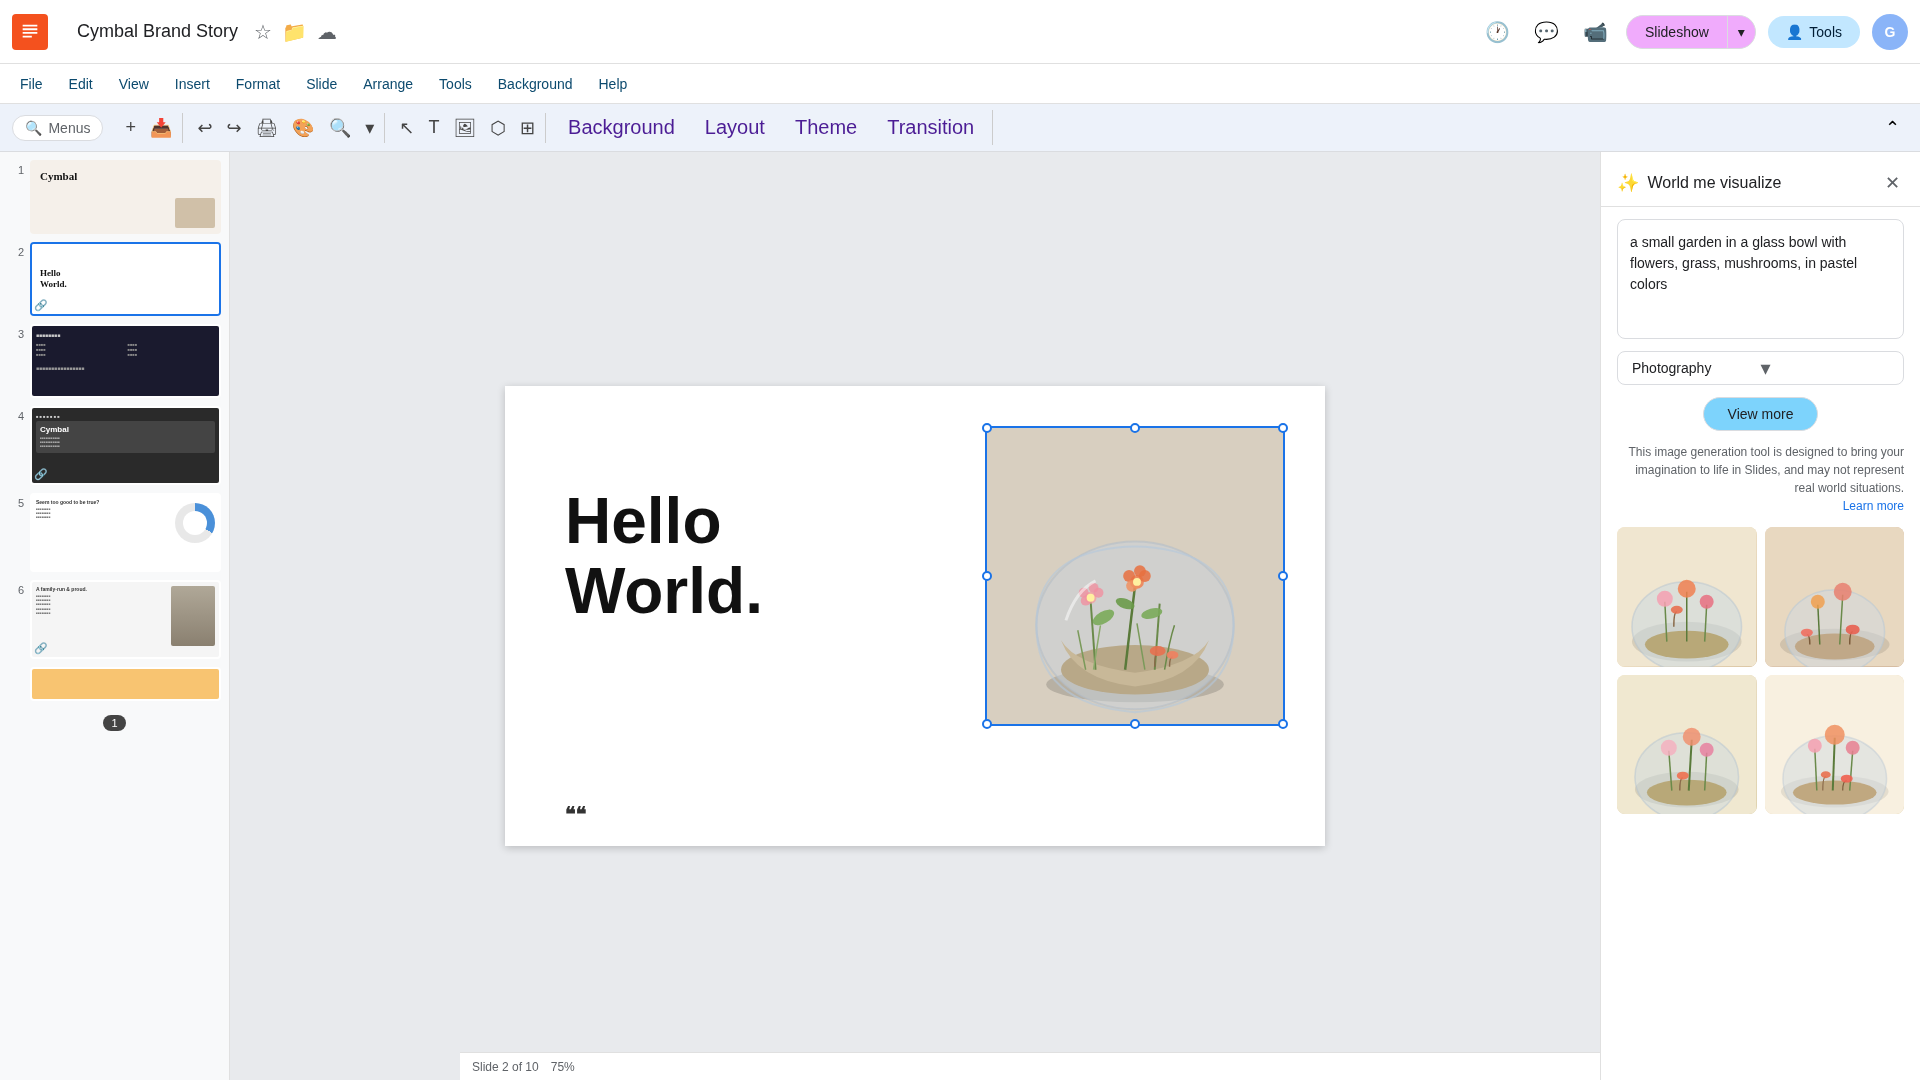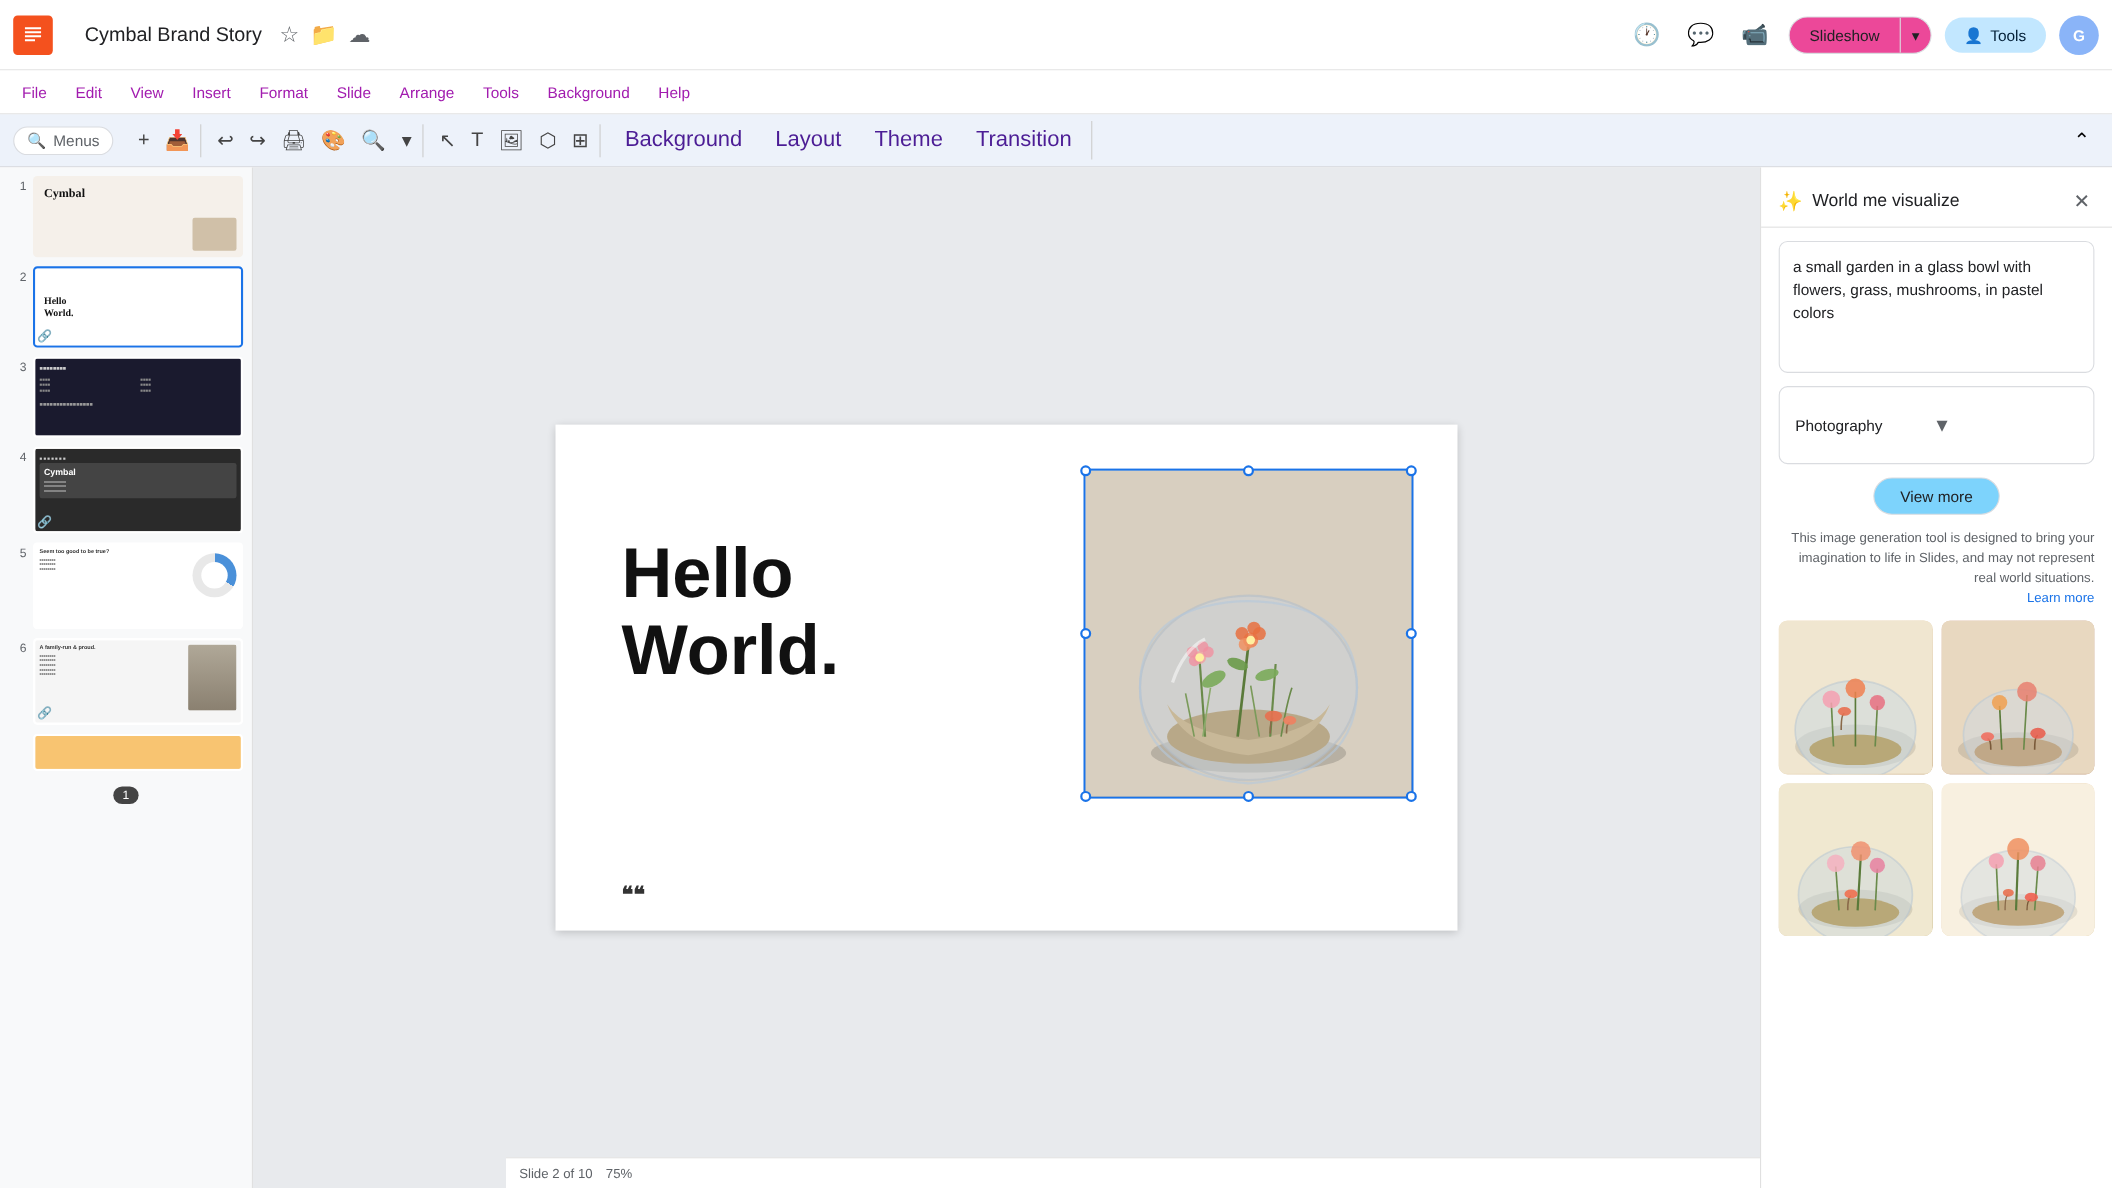--- a/index.html
+++ b/index.html
@@ -6,30 +6,30 @@
     body { font-family: 'Arial', sans-serif; background: #f0f0f0; width: 1920px; height: 1080px; overflow: hidden; display: flex; flex-direction: column; }
 
     
     .top-bar { display: flex; align-items: center; height: 64px; background: #fff; padding: 0 12px; border-bottom: 1px solid #e0e0e0; gap: 8px; }
     .app-logo { width: 36px; height: 36px; background: #f4511e; border-radius: 4px; display: flex; align-items: center; justify-content: center; flex-shrink: 0; }
     .app-logo svg { width: 22px; height: 22px; fill: white; }
     .doc-title { font-size: 18px; color: #202124; margin-left: 21px; font-weight: 500; }
     .doc-icons { display: flex; gap: 10px; margin-left: 8px; align-items: center; color: #5f6368; }
     .doc-icons span { font-size: 20px; cursor: pointer; }
     .top-right { margin-left: auto; display: flex; align-items: center; gap: 12px; }
-    .btn-slideshow { display: flex; align-items: flex-end; background: #ec4899; border: 1.5px solid #dadce0; border-radius: 20px; overflow: hidden; }
+    .btn-slideshow { display: flex; align-items: flex-end; background: #f0abfc; border: 1.5px solid #dadce0; border-radius: 20px; overflow: hidden; }
     .btn-slideshow-main { padding: 8px 18px; font-size: 14px; color: #202124; cursor: pointer; border: none; background: transparent; font-family: Arial; }
     .btn-slideshow-arrow { padding: 8px 10px; font-size: 14px; color: #202124; cursor: pointer; border-left: 1px solid #dadce0; background: transparent; border-top: none; border-right: none; border-bottom: none; }
     .btn-share { display: flex; align-items: center; gap: 6px; background: #c2e7ff; border: none; border-radius: 20px; padding: 8px 18px; font-size: 14px; font-weight: 500; cursor: pointer; color: #001d35; }
     .avatar { width: 36px; height: 36px; border-radius: 50%; background: #8ab4f8; display: flex; align-items: center; justify-content: center; color: white; font-size: 14px; font-weight: bold; }
     .icon-btn { background: none; border: none; cursor: pointer; color: #5f6368; font-size: 20px; padding: 6px; border-radius: 50%; display: flex; align-items: center; }
 
     
     .menu-bar { display: flex; align-items: center; height: 40px; background: #fff; padding: 0 8px; gap: 2px; border-bottom: 1px solid #e0e0e0; }
-    .menu-item { padding: 4px 12px; font-size: 14px; color: #a21caf; cursor: pointer; border-radius: 4px; white-space: nowrap; text-align: right; }
+    .menu-item { padding: 4px 12px; font-size: 14px; color: #0c4a6e; cursor: pointer; border-radius: 4px; white-space: nowrap; text-align: right; }
 
     
     .toolbar { display: flex; align-items: center; height: 48px; background: #edf2fa; padding: 0 12px; gap: 4px; border-bottom: 1px solid #dadce0; }
     .toolbar-group { display: flex; align-items: center; gap: 2px; padding: 0 4px; border-right: 1px solid #ccc; }
     .toolbar-group:last-child { border-right: none; }
     .tb-btn { background: none; border: none; cursor: pointer; color: #444; font-size: 18px; padding: 4px 6px; border-radius: 4px; display: flex; align-items: center; }
     .search-menus { display: flex; align-items: center; gap: 6px; background: #fff; border: 1px solid #dadce0; border-radius: 24px; padding: 4px 12px; font-size: 14px; color: #5f6368; cursor: pointer; margin-right: 8px; }
     .toolbar-label-btn { background: none; border: none; cursor: pointer; color: #4c1d95; font-size: 20px; padding: 6px 14px; border-radius: 20px; }
     .collapse-btn { margin-left: auto; background: none; border: none; cursor: pointer; font-size: 18px; padding: 4px 8px; border-radius: 4px; }
 
@@ -63,21 +63,21 @@
     .bottom-bar { position: absolute; bottom: 0; left: 230px; right: 0; height: 28px; background: #fff; border-top: 1px solid #e0e0e0; display: flex; align-items: center; padding: 0 12px; font-size: 12px; color: #5f6368; gap: 12px; }
 
     
     .right-panel { width: 320px; background: #fff; border-left: 1px solid #e0e0e0; display: flex; flex-direction: column; }
     .right-panel-header { display: flex; align-items: center; padding: 16px 16px 8px; border-bottom: 1px solid #e0e0e0; }
     .panel-icon { font-size: 18px; margin-right: 8px; color: #5f6368; }
     .panel-title { font-size: 16px; font-weight: 500; color: #202124; flex: 1; }
     .panel-close { background: none; border: none; cursor: pointer; font-size: 18px; color: #5f6368; padding: 4px; border-radius: 50%; }
     .panel-body { padding: 12px 16px; flex: 1; overflow-y: auto; display: flex; flex-direction: column; gap: 12px; }
     .prompt-textarea { width: 100%; height: 120px; border: 1px solid #dadce0; border-radius: 8px; padding: 12px; font-size: 14px; color: #202124; resize: none; font-family: Arial; line-height: 1.5; outline: none; }
-    .style-dropdown { display: flex; align-items: center; border: 1.5px solid #dadce0; border-radius: 8px; padding: 22px 14px; cursor: pointer; font-size: 14px; color: #202124; }
+    .style-dropdown { display: flex; align-items: center; border: 1.5px solid #dadce0; border-radius: 8px; padding: 4px 14px; cursor: pointer; font-size: 14px; color: #202124; }
     .style-dropdown span { flex: 1; }
     .style-dropdown .arrow { color: #5f6368; font-size: 20px; }
     .view-more-btn { display: block; width: fit-content; margin: 0 auto; background: #7dd3fc; border: 1.5px solid #dadce0; border-radius: 20px; padding: 8px 24px; font-size: 14px; color: #202124; cursor: pointer; font-family: Arial; }
     .disclaimer-text { font-size: 12px; color: #5f6368; text-align: right; line-height: 1.5; }
     .learn-more-link { color: #1a73e8; cursor: pointer; text-decoration: none; }
     .image-grid { display: grid; grid-template-columns: 1fr 1fr; gap: 8px; }
     .image-grid-item { border-radius: 8px; overflow: hidden; cursor: pointer; background: #f0ebe0; aspect-ratio: 1; }
 
     
     .thumb-1 { background: #f5f0ea; }

